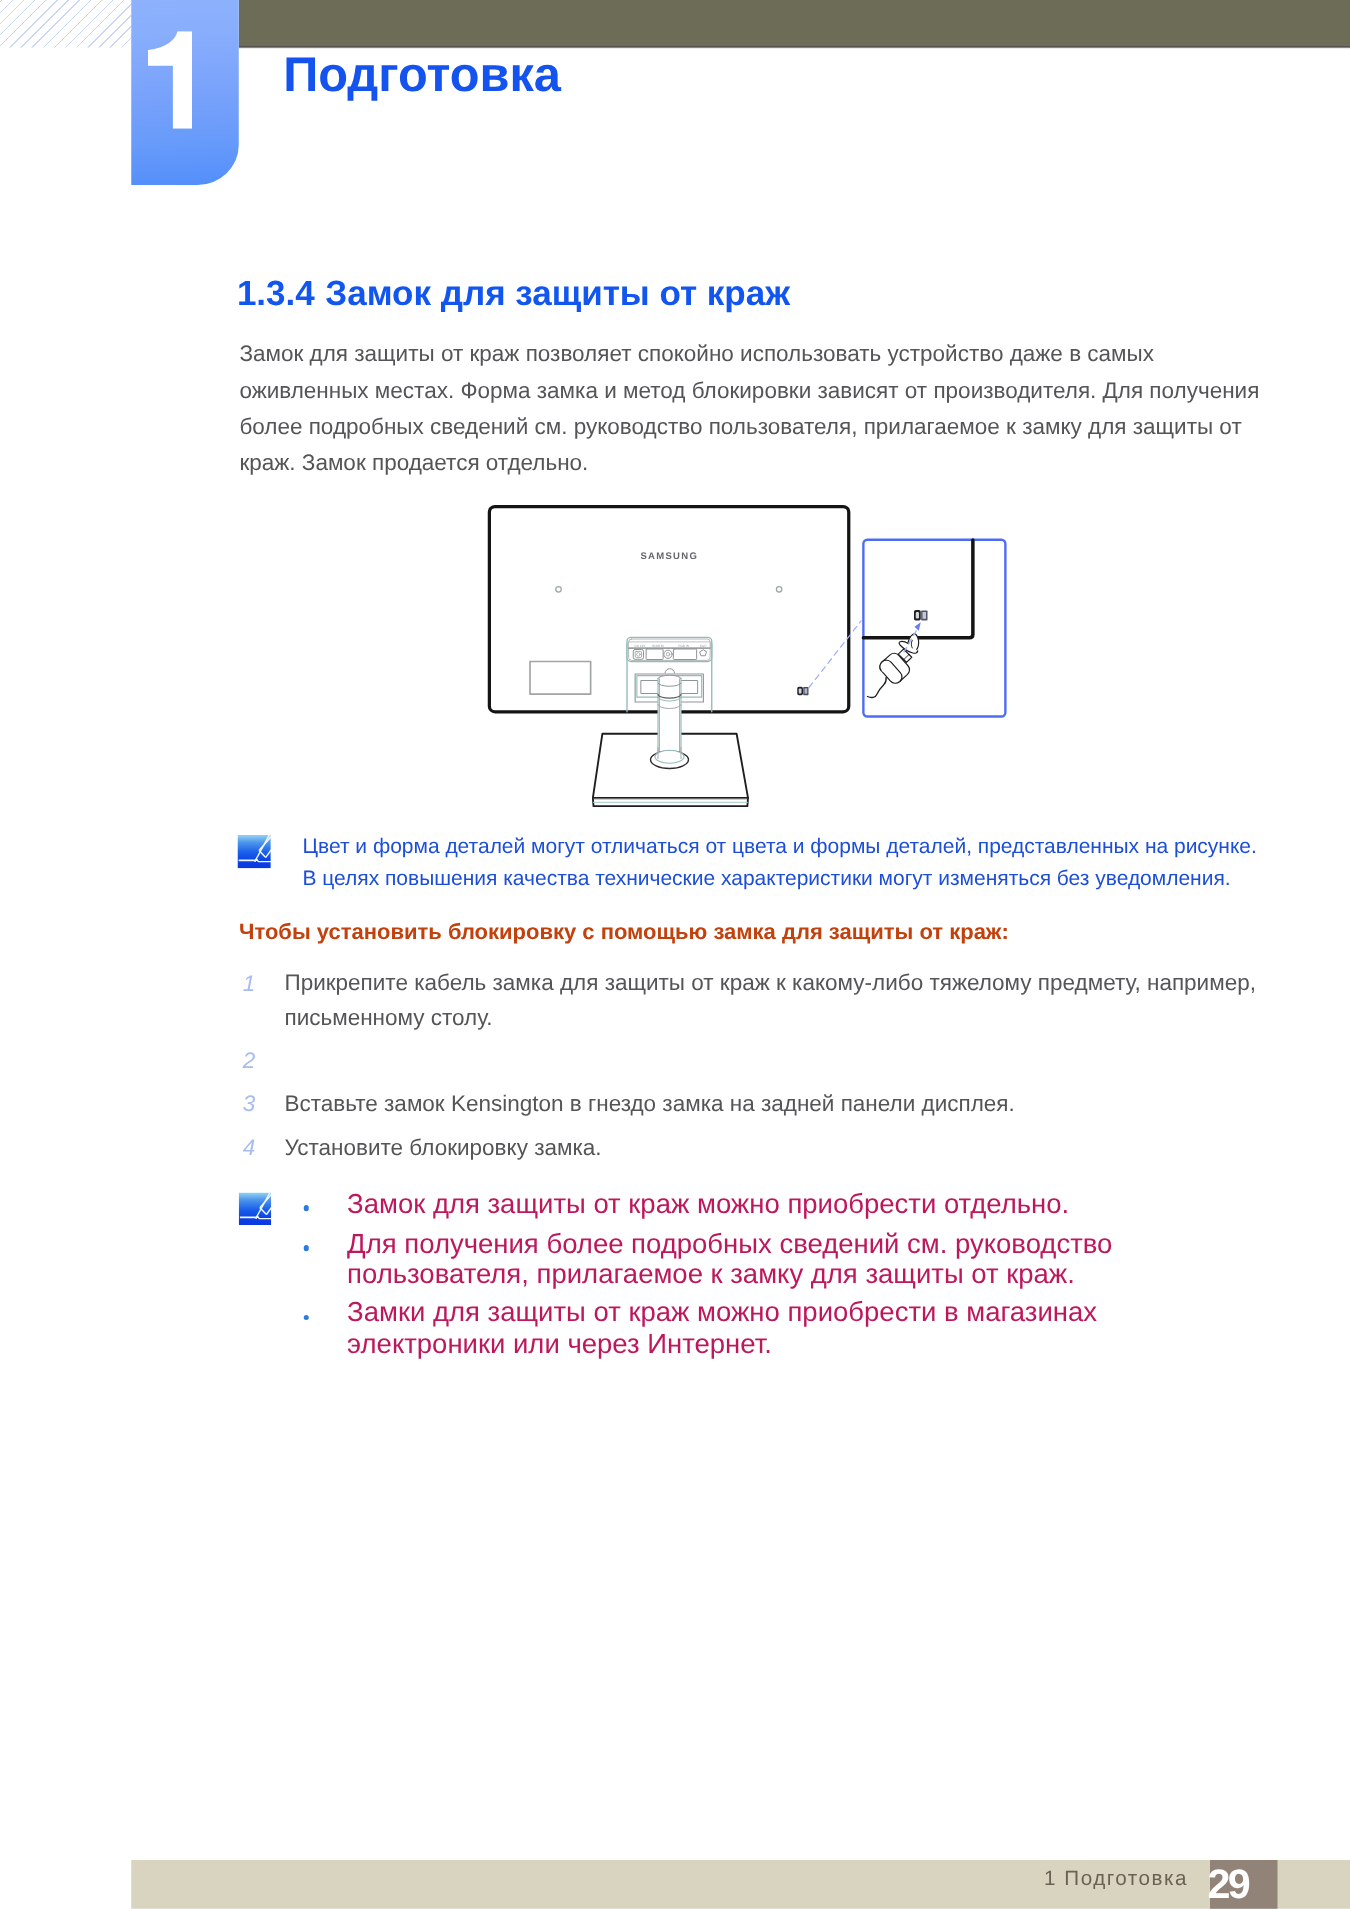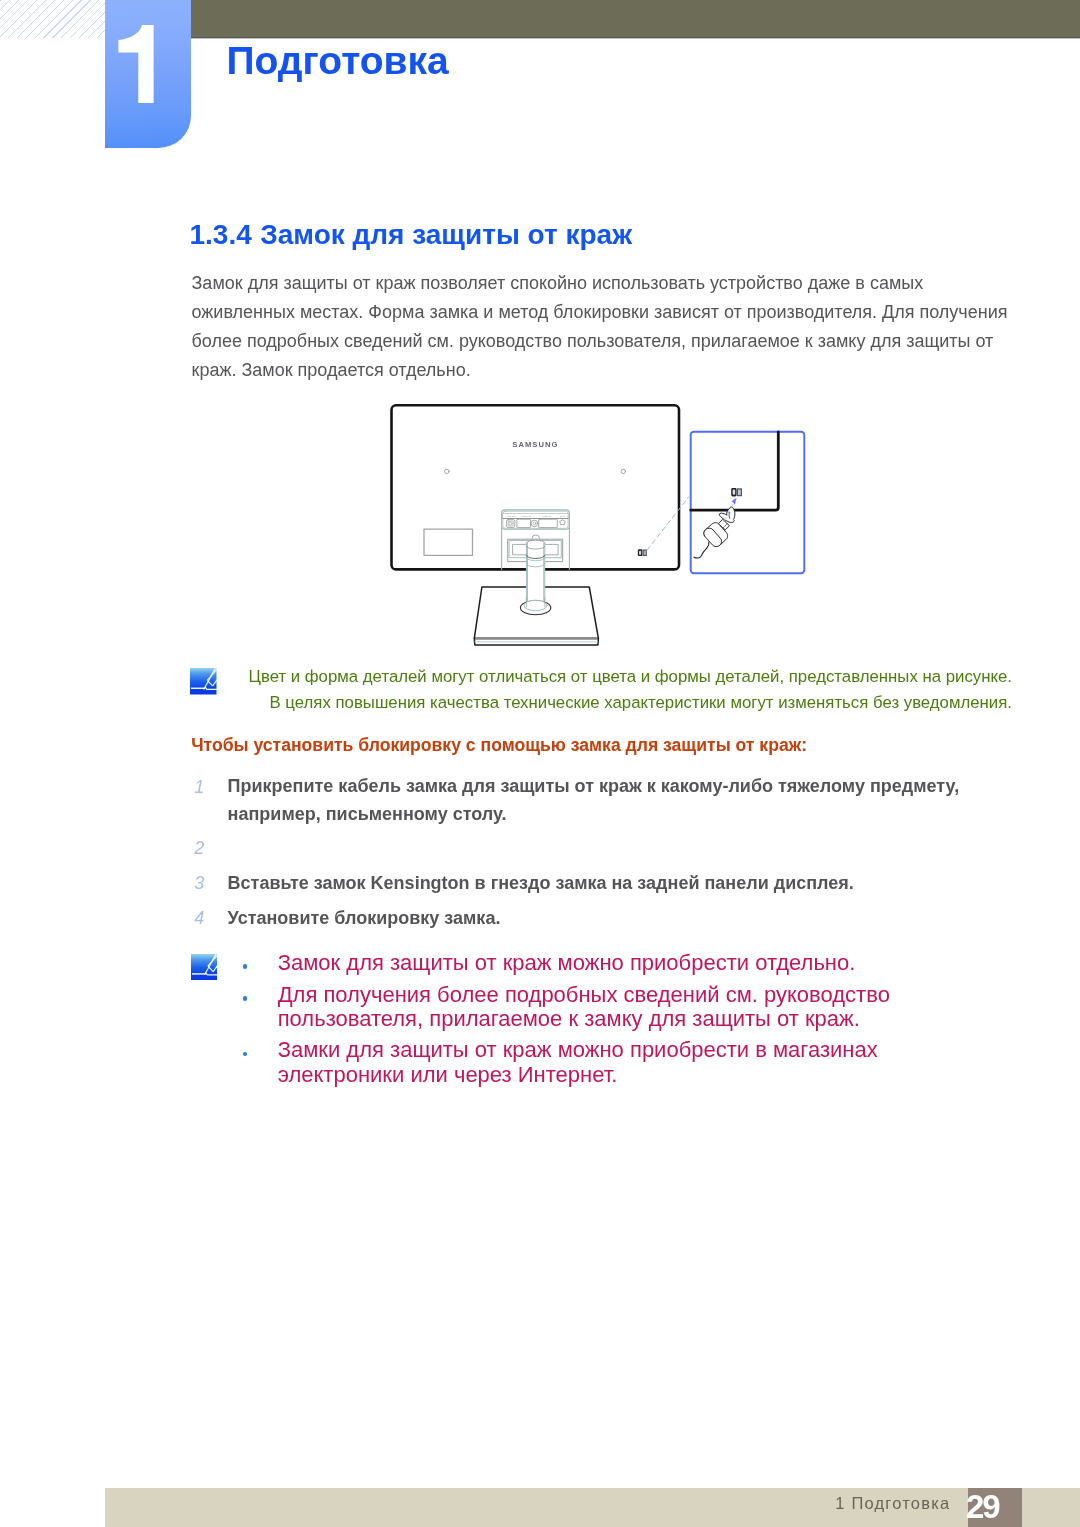--- a/index.html
+++ b/index.html
@@ -21,25 +21,25 @@
   .chaptitle{position:absolute;left:226.5px;top:47.3px;color:#1553ee;font-size:39px;font-weight:700;line-height:27px;}
 
   
   .h3{position:absolute;left:189.5px;top:226.7px;color:#1256ef;font-size:28px;font-weight:bold;line-height:15.6px;white-space:nowrap;}
   .h3 .num{display:inline-block;width:70.7px;}
   .para{position:absolute;color:#555558;font-size:18px;line-height:29px;font-weight:400;}
   .bold{font-weight:bold;color:#c2410c;}
 
   
   .noteicon{position:absolute;}
-  .notetext{position:absolute;color:#4d7c0f;font-size:16.8px;line-height:26px;text-align:right;}
+  .notetext{position:absolute;color:#1d4ed8;font-size:16.8px;line-height:26px;}
 
   
   .olnum{position:absolute;color:#a7bdf0;font-size:18px;font-style:italic;font-weight:400;line-height:13px;}
-  .oltext{position:absolute;color:#555558;font-size:18px;line-height:27.6px;font-weight:bold;}
+  .oltext{position:absolute;color:#555558;font-size:18px;line-height:27.6px;}
 
   
   .bul{position:absolute;width:4.6px;height:4.6px;background:#2a7de0;border-radius:50%;}
   .bultext{position:absolute;color:#be185d;font-size:22px;line-height:24.7px;}
 
   
   .footbar{position:absolute;left:105px;top:1487.9px;width:975px;height:40px;background:#d9d4c0;}
   .foottext{position:absolute;left:835.3px;top:1493.8px;color:#6b6255;font-size:16.5px;letter-spacing:1.2px;line-height:18px;}
   .pagenum{position:absolute;left:968.1px;top:1487.7px;width:54.2px;height:40px;background:#928379;color:#fff;
      font-size:33px;font-weight:bold;line-height:37px;letter-spacing:-2.2px;text-indent:-2px;}

